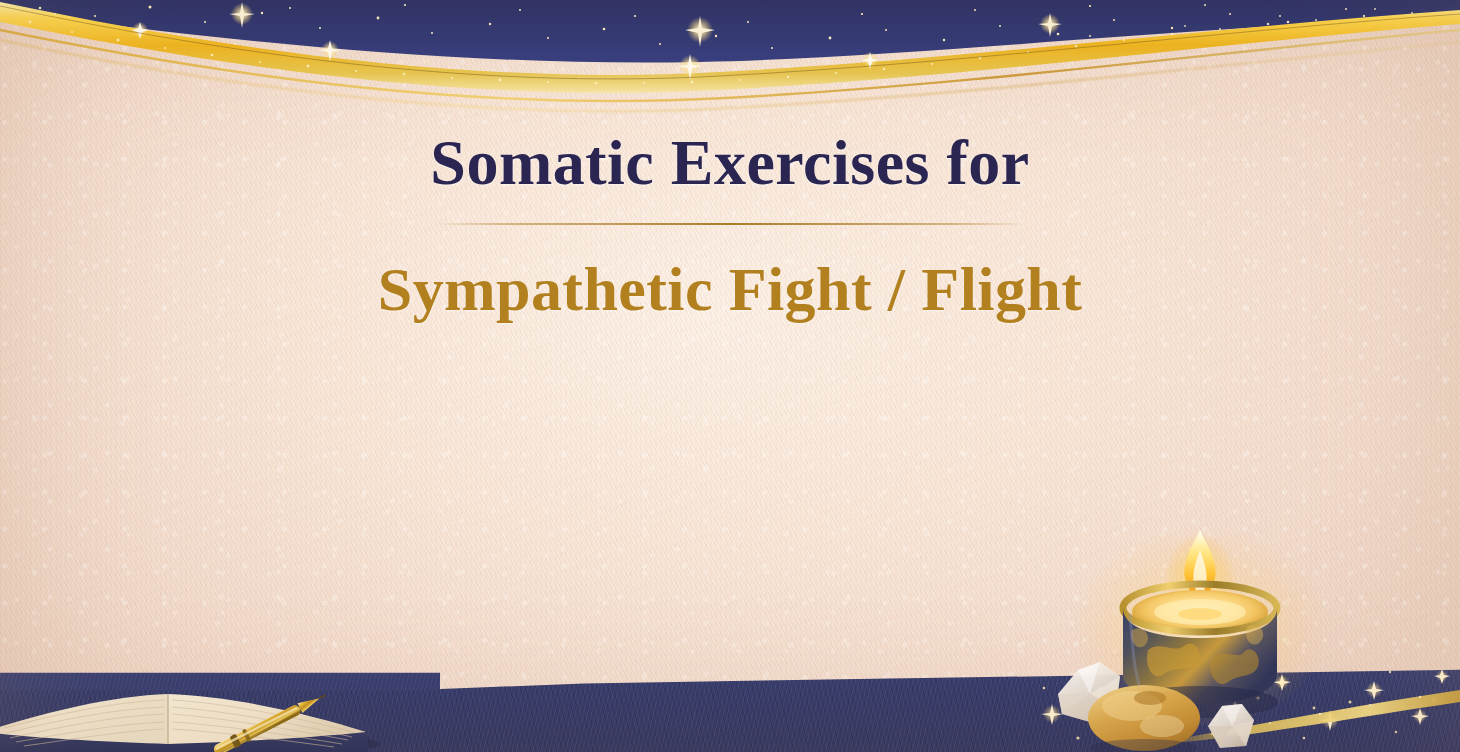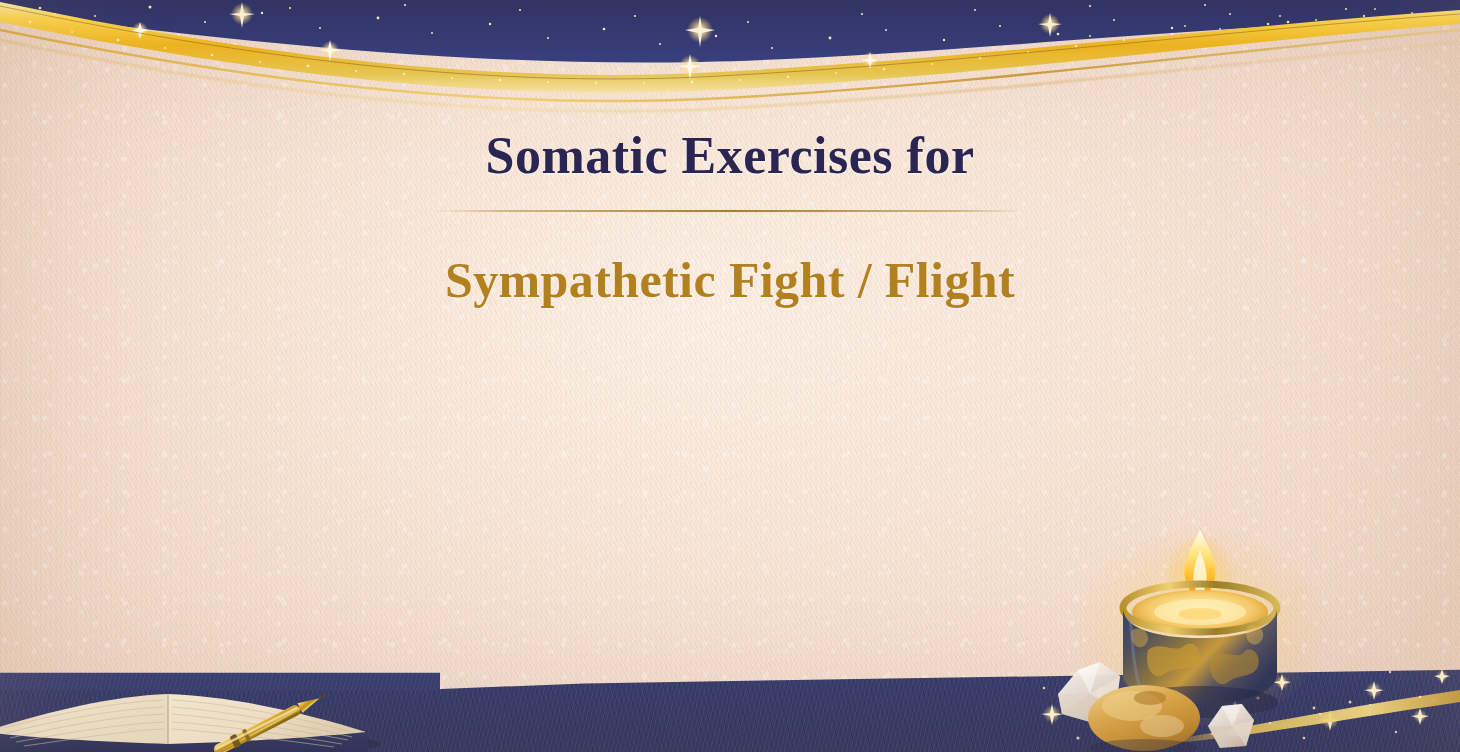--- a/index.html
+++ b/index.html
@@ -51,43 +51,43 @@
   .top-border svg { display:block; width:1460px; height:120px; }
 
   
   .content {
     position:absolute;
     top:128px; left:0; width:1460px;
     text-align:center;
     z-index:6;
   }
   .title-main {
-    font-size:52px;
+    font-size:64px;
     line-height:1.08;
     color:#2b2552;
     letter-spacing:.5px;
     text-shadow:0 1px 2px rgba(255,255,255,.65);
   }
   .divider-wrap {
     margin:26px auto 0;
     width:592px; height:3px;
     position:relative;
   }
   .divider {
     width:100%; height:2px;
     background:linear-gradient(90deg,
        rgba(200,160,90,0) 0%,
        rgba(183,141,62,.55) 12%,
        #a87d28 50%,
        rgba(183,141,62,.55) 88%,
        rgba(200,160,90,0) 100%);
   }
   .subtitle {
-    margin-top:36px;
-    font-size:50px;
+    margin-top:24px;
+    font-size:62px;
     line-height:1.27;
     color:#b3801f;
     letter-spacing:.4px;
     text-shadow:0 1px 2px rgba(255,255,255,.5);
   }
   .subtitle .line { display:block; }
 
   
   .navy-band {
     position:absolute;

